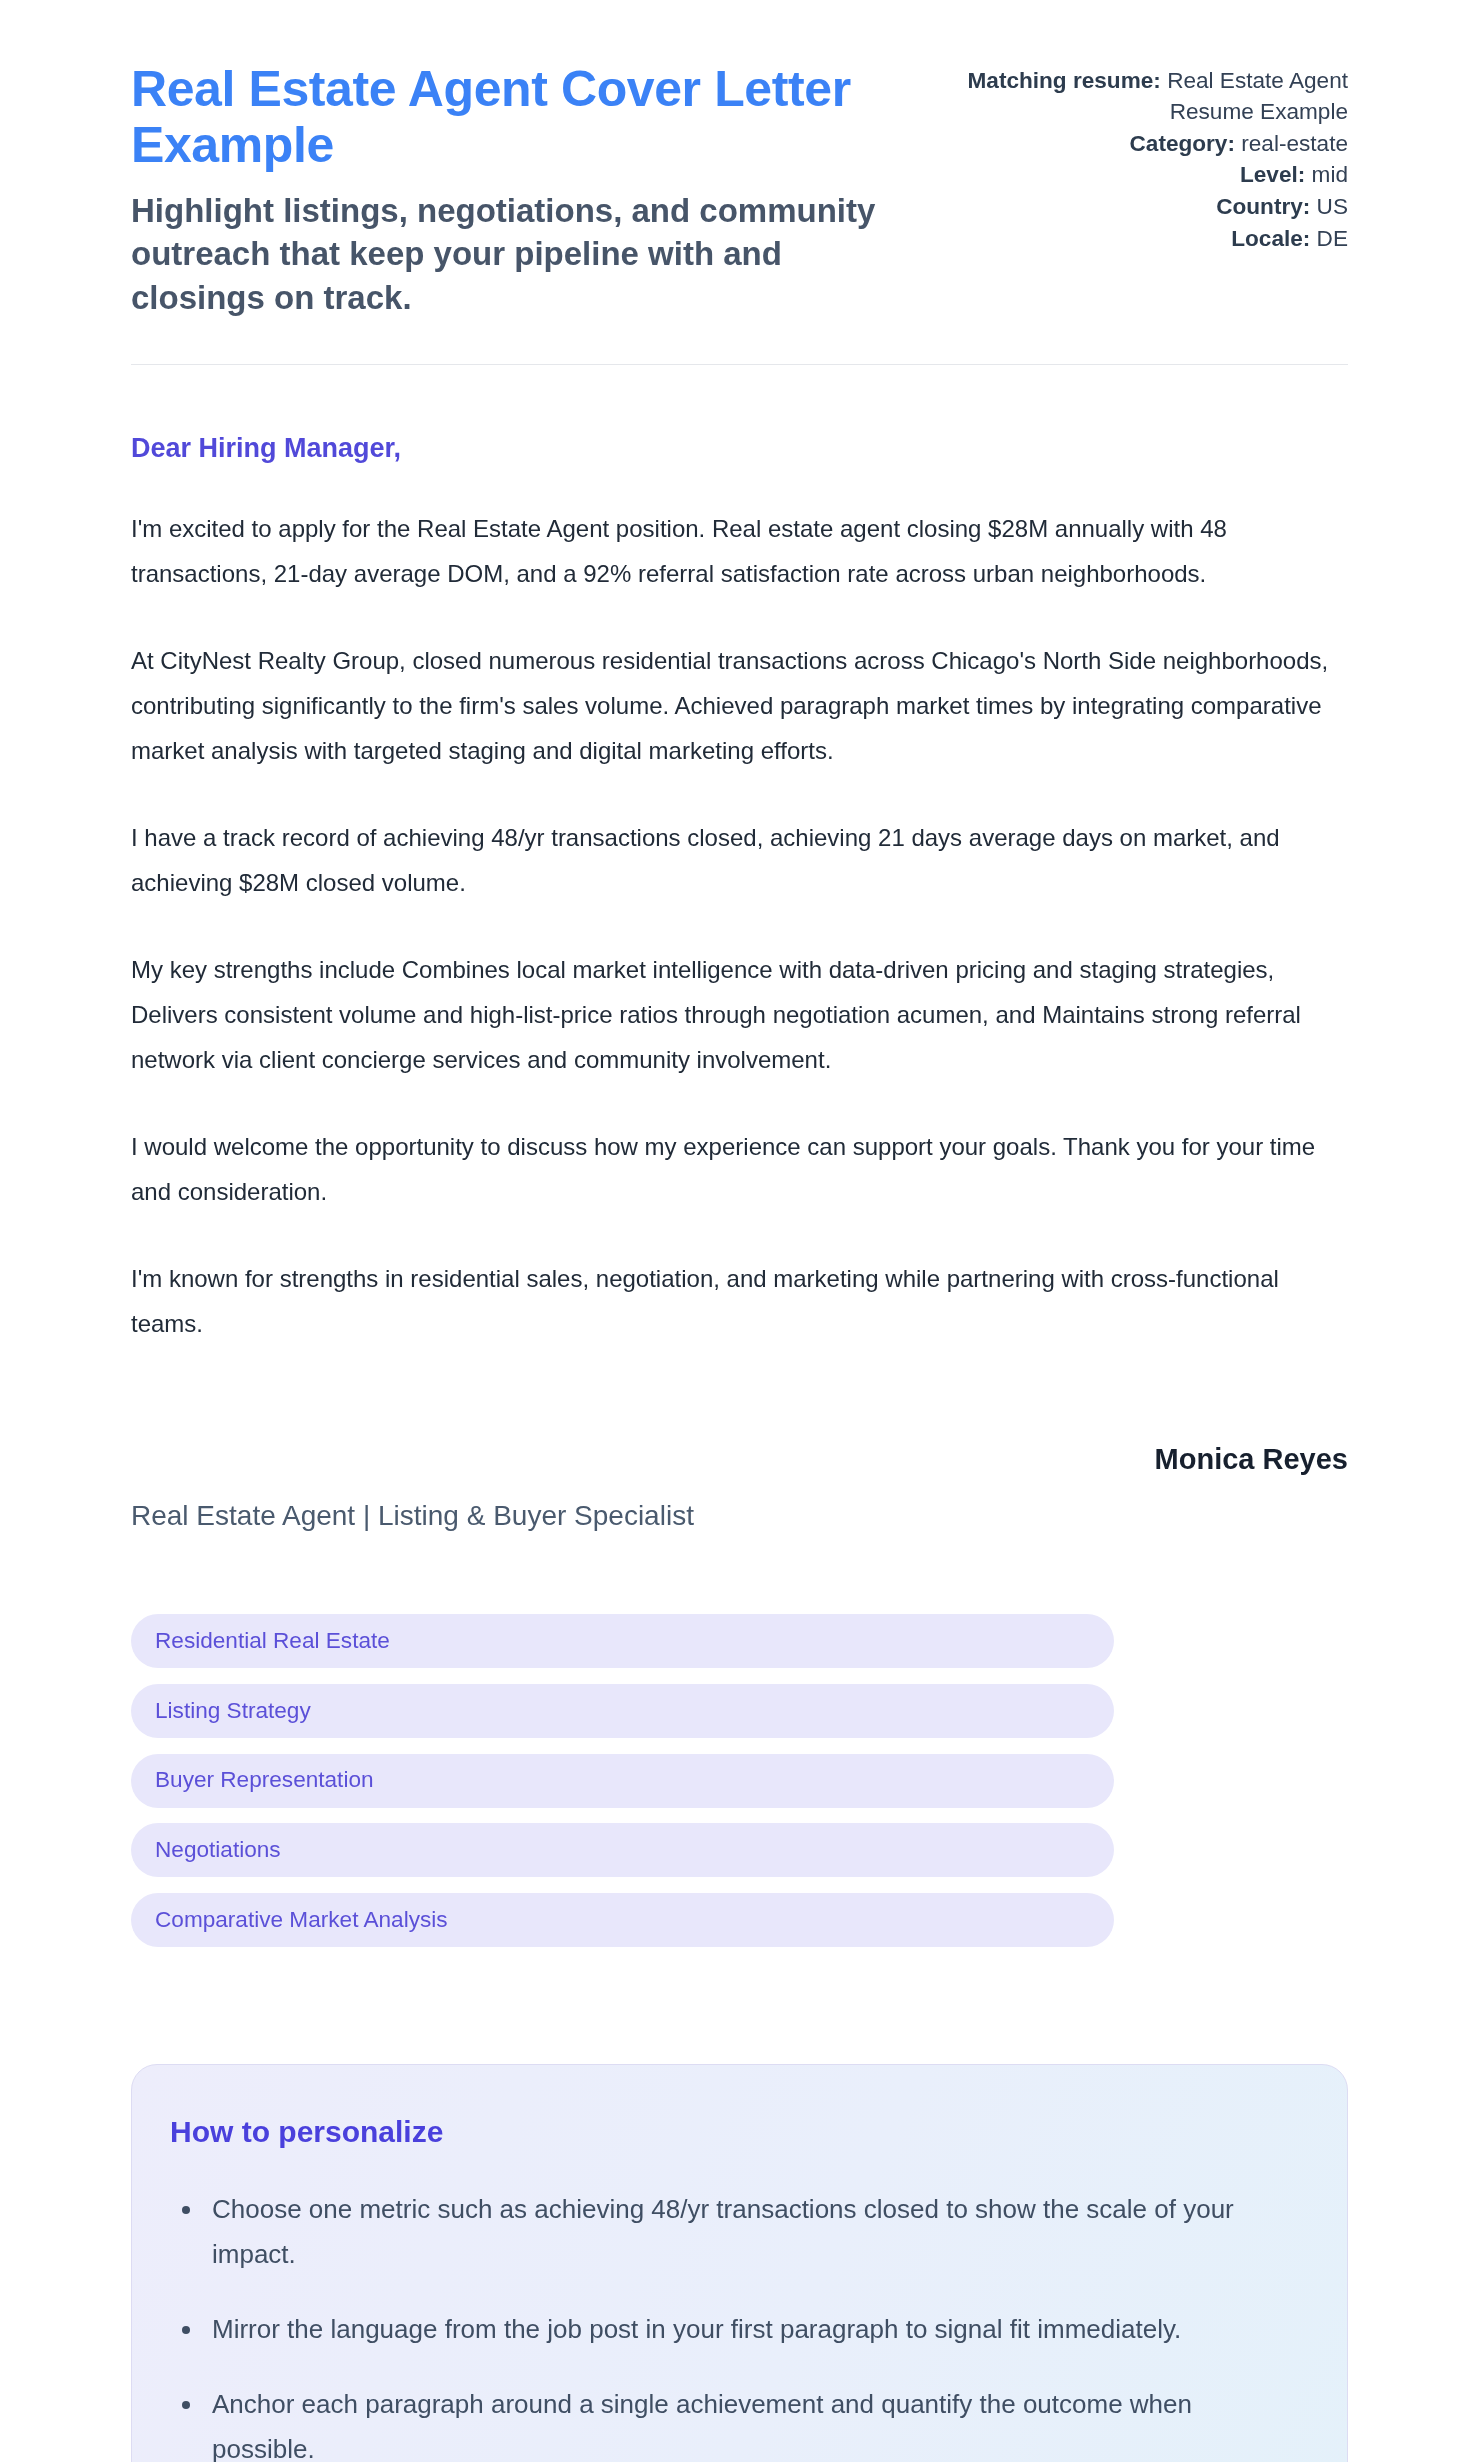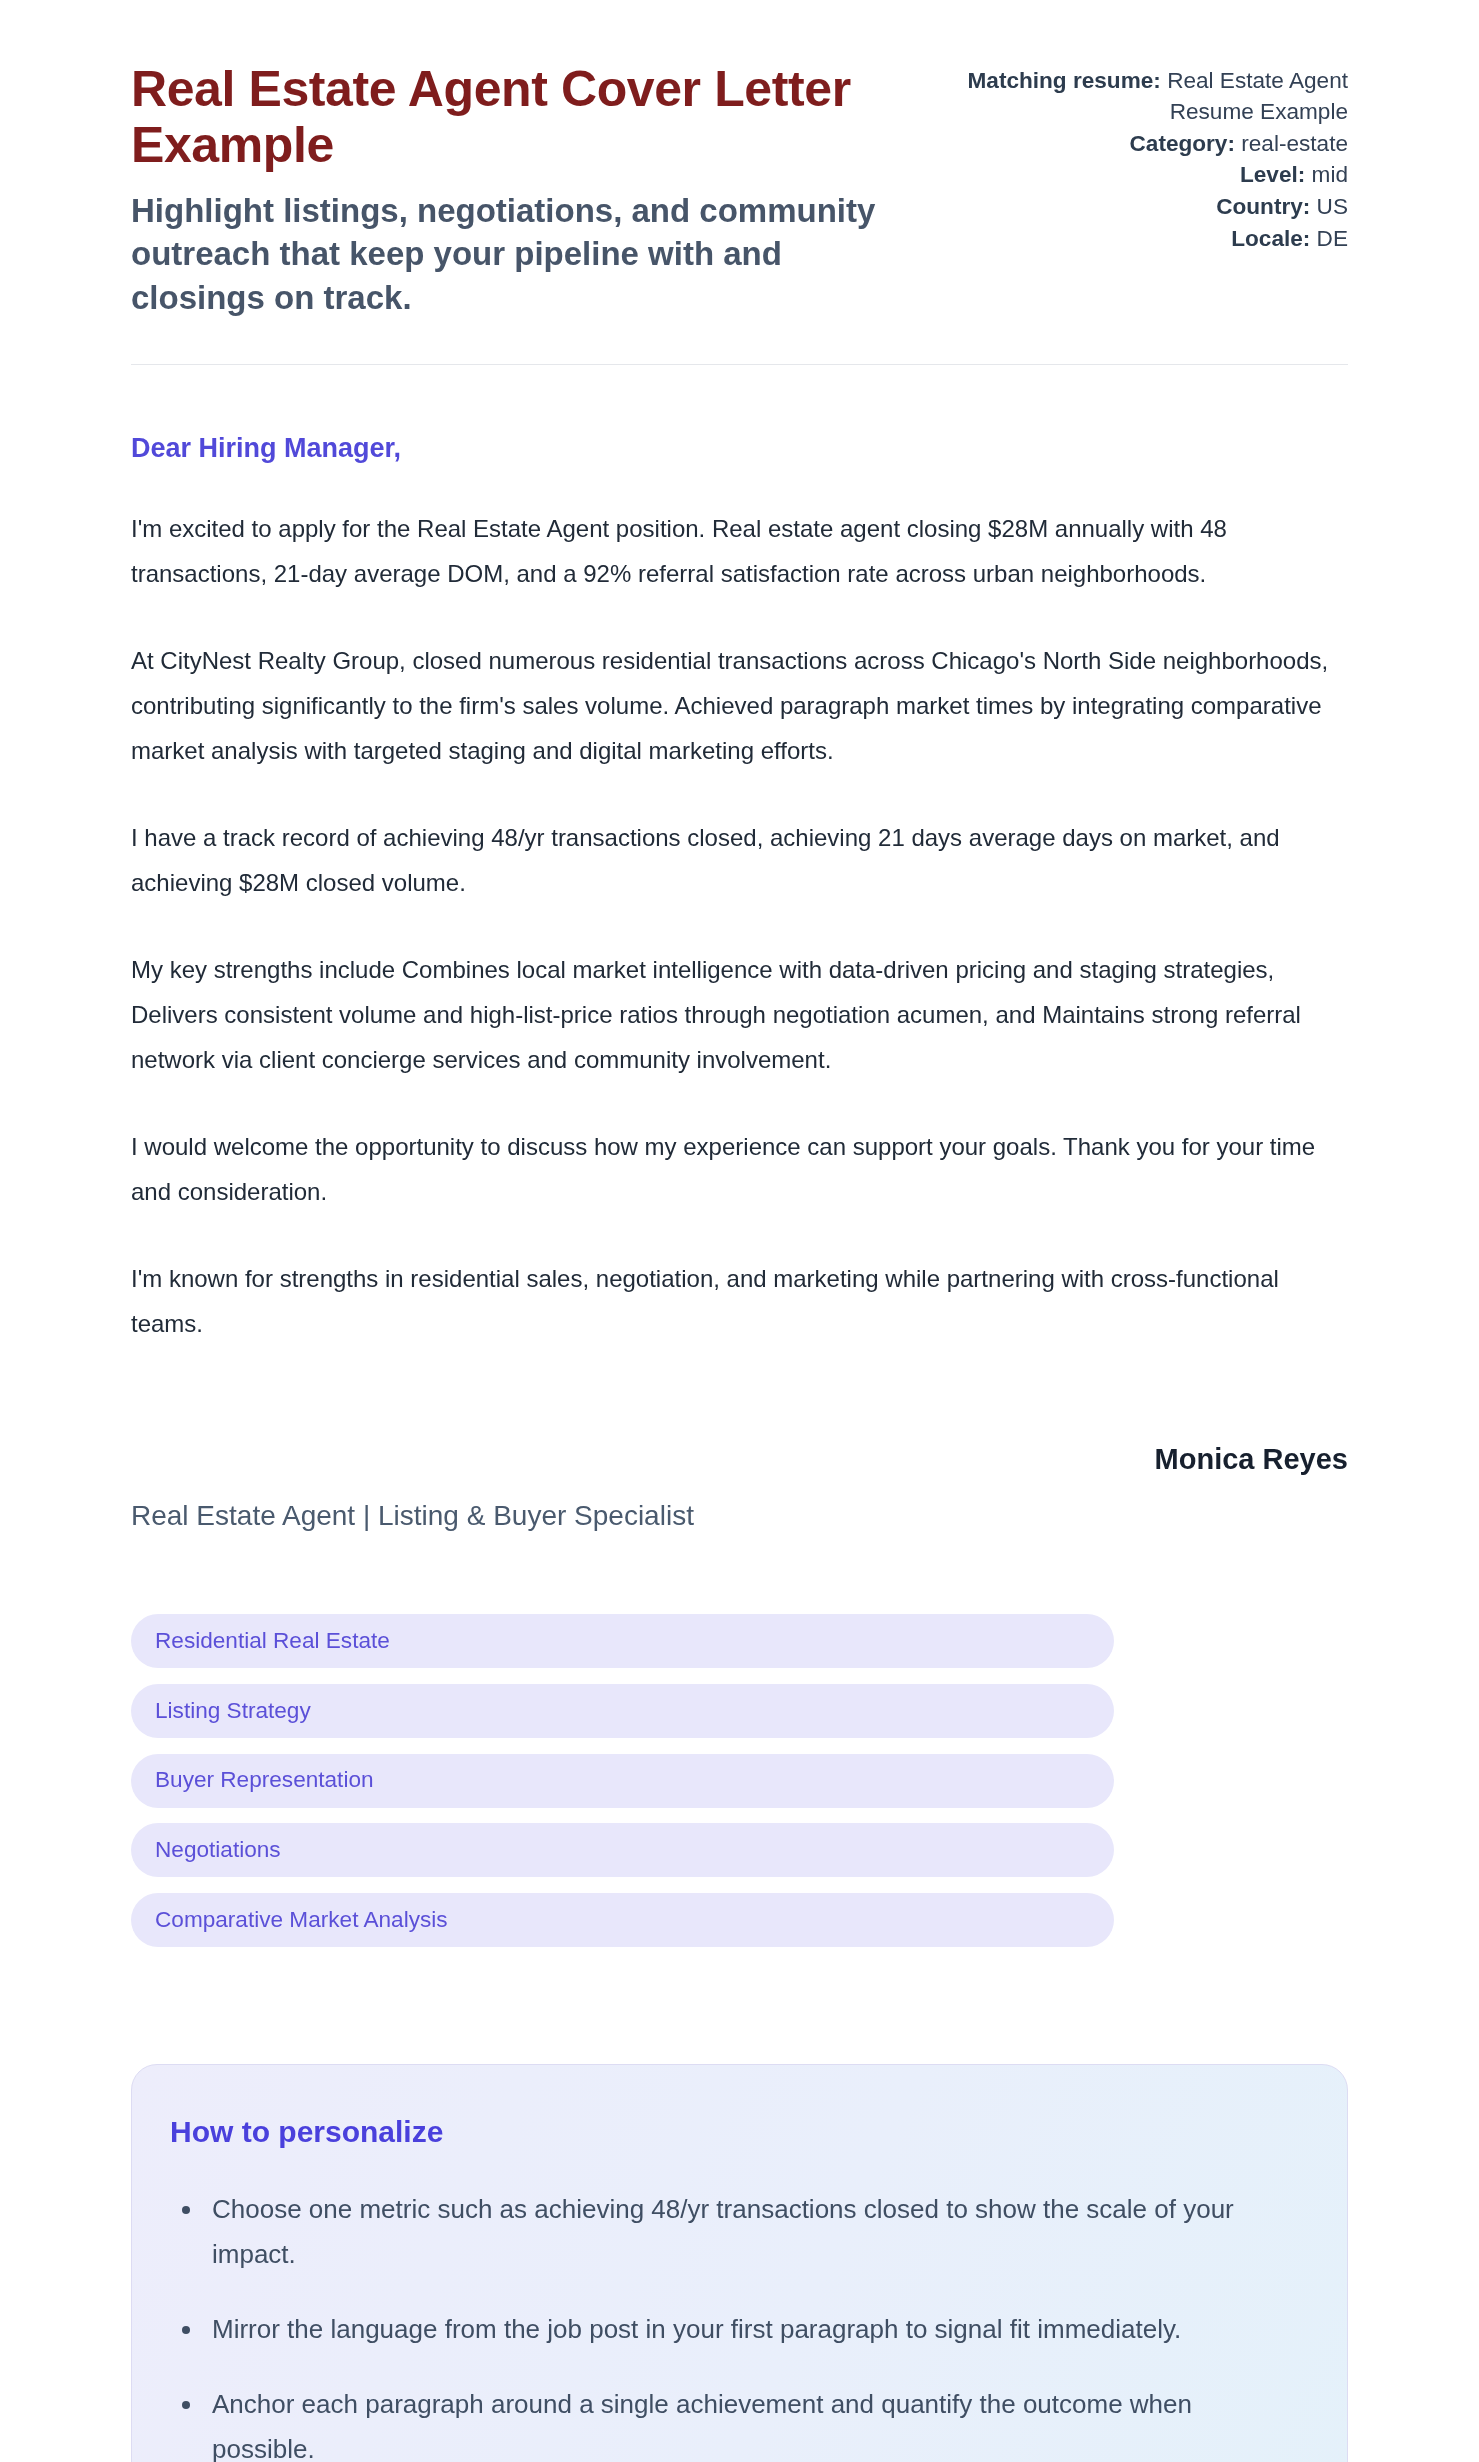--- a/index.html
+++ b/index.html
@@ -15,21 +15,21 @@
 
   
   .header { display: flex; justify-content: space-between; align-items: flex-start; gap: 35px; }
   .header-left { max-width: 905px; }
   .page-title {
     margin: 0;
     font-size: 50px;
     line-height: 1.12;
     font-weight: 700;
     letter-spacing: -0.4px;
-    color: #7f1d1d;
+    color: #3b82f6;
     max-width: 879px;
   }
   .page-subtitle {
     margin: 15.7px 0 0 0;
     font-size: 33px;
     line-height: 1.32;
     font-weight: 700;
     color: #475569;
     max-width: 905px;
   }

